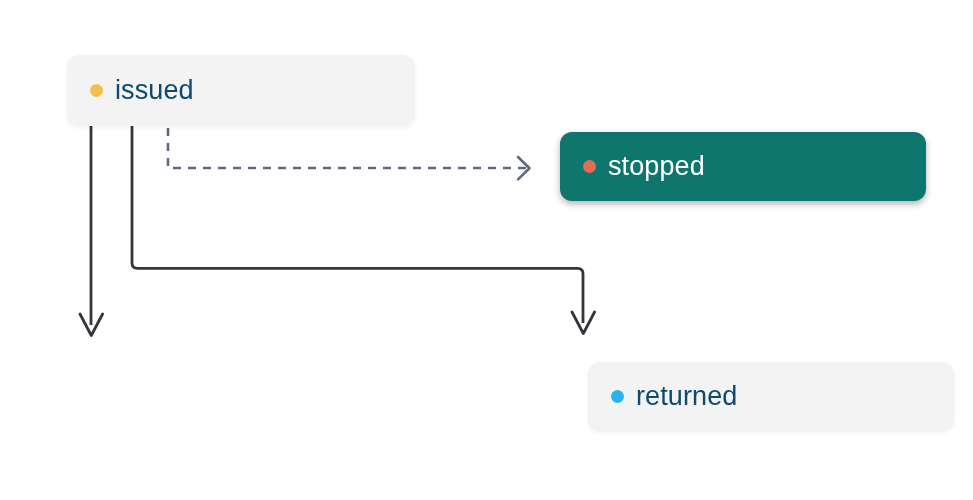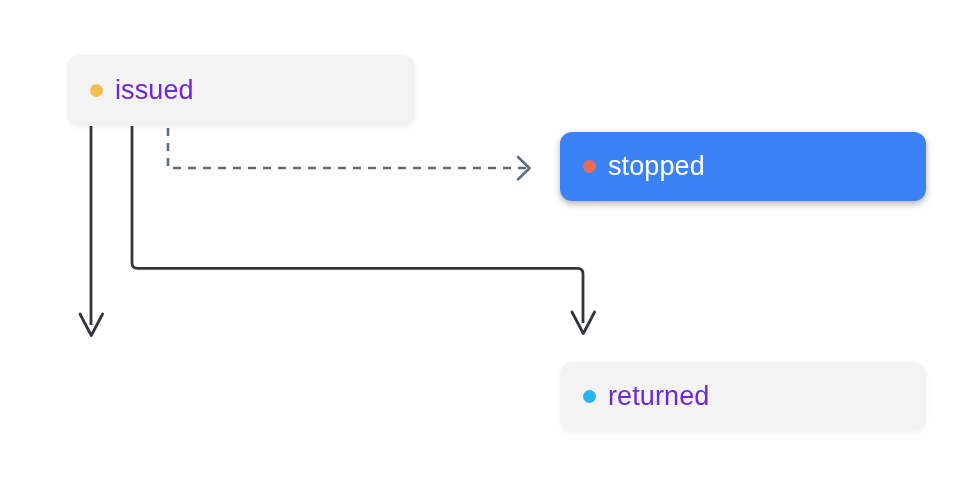--- a/index.html
+++ b/index.html
@@ -29,47 +29,47 @@
     display: flex;
     align-items: center;
     border-radius: 12px;
     box-sizing: border-box;
   }
   .node-light {
     background: #f3f3f3;
     box-shadow: 0 2px 5px rgba(0,0,0,0.055);
   }
   .node-dark {
-    background: #3b82f6;
+    background: #0f766e;
     box-shadow: 0 3px 7px rgba(0,0,0,0.30);
   }
   .dot {
     width: 13px;
     height: 13px;
     border-radius: 50%;
     flex: 0 0 auto;
     margin-right: 12px;
   }
   .node-label {
     font-size: 27px;
     letter-spacing: 0.1px;
     white-space: nowrap;
   }
   .label-dark {
-    color: #6d28d9;
+    color: #0c4a6e;
   }
   .label-light {
     color: #ffffff;
   }
 
   
   #node-issued   { left: 67px;  top: 55px;  width: 348px; height: 71px; padding-left: 23px; }
   #node-stopped  { left: 560px; top: 132px; width: 366px; height: 69px; padding-left: 23px; }
   #node-deposited{ left: 67px;  top: 362px; width: 368px; height: 69px; padding-left: 23px; }
-  #node-returned { left: 560px; top: 362px; width: 366px; height: 69px; padding-left: 23px; }
+  #node-returned { left: 588px; top: 362px; width: 366px; height: 69px; padding-left: 23px; }
 </style>
 </head>
 <body>
 
 <div id="root">
 
   <svg class="edges" viewBox="0 0 973 500" width="973" height="500" xmlns="http://www.w3.org/2000/svg">
 
     <g>
       <path d="M 168 128 L 168 168 L 528 168" fill="none" stroke="#5f6b7d" stroke-width="2.6" stroke-dasharray="8 7" stroke-linecap="butt" stroke-linejoin="miter"></path>

